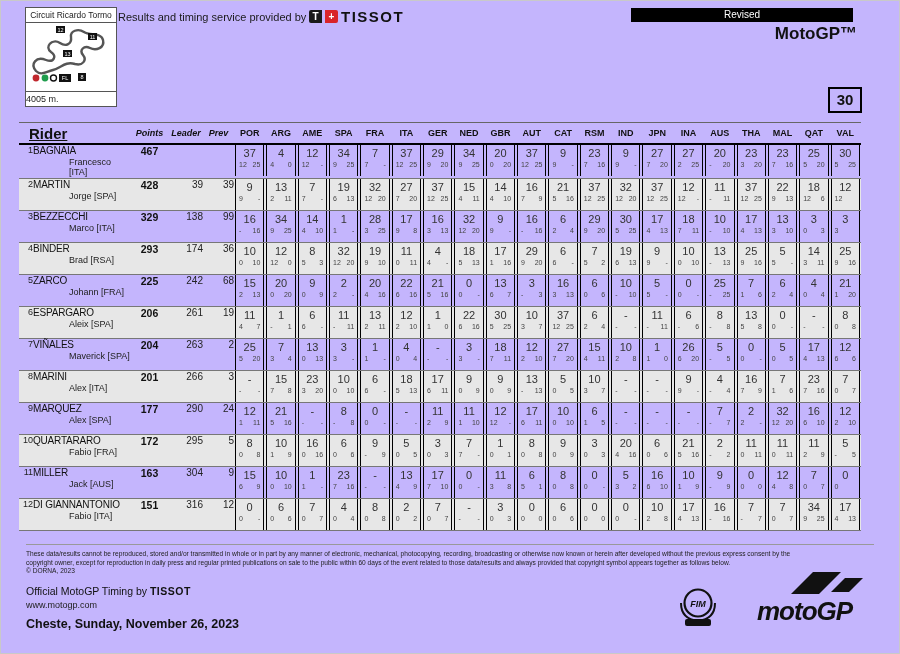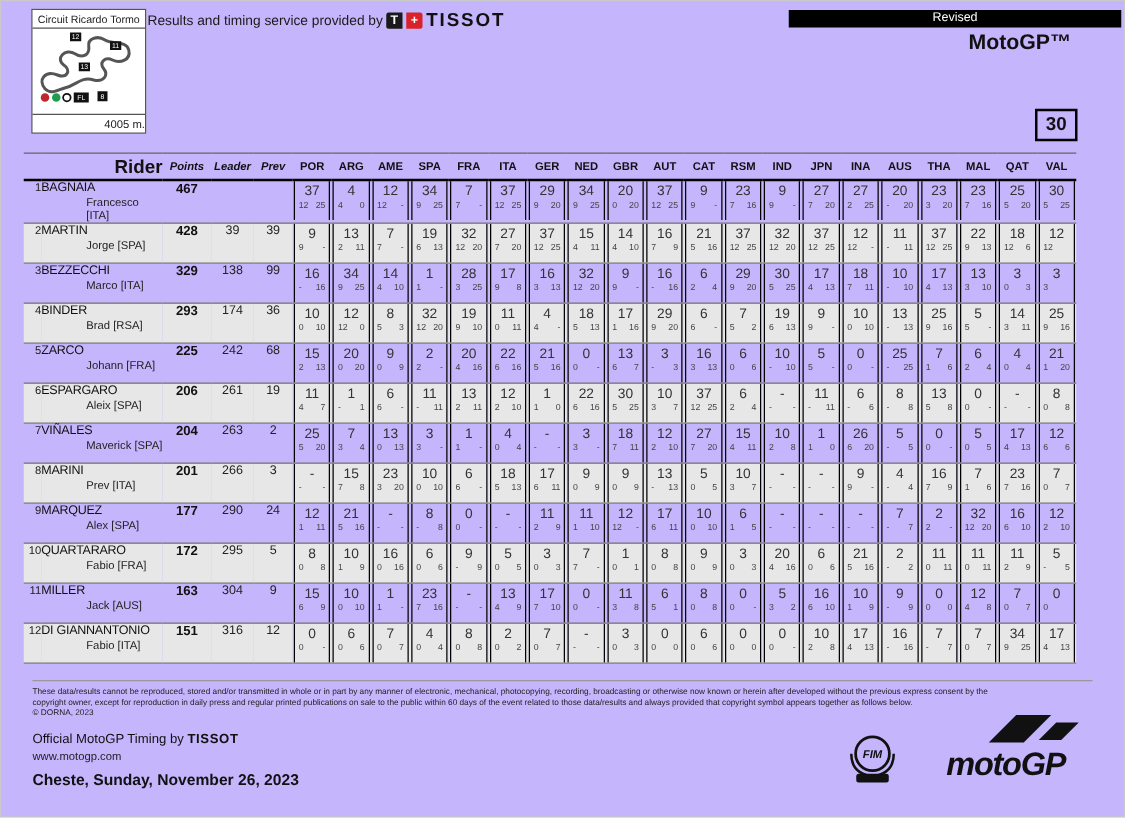--- a/index.html
+++ b/index.html
@@ -3,50 +3,50 @@
 <meta charset="utf-8">
 <style>
   html,body{margin:0;padding:0;background:#fff;}
   .page{position:relative;width:898px;height:652px;background:#c4b5fd;border:1px solid #c9c9c9;
         font-family:"Liberation Sans", sans-serif;color:#111;overflow:hidden;}
 
   
   .circuit-box{position:absolute;left:24px;top:6px;width:90px;height:98px;border:1px solid #555;background:#fff;}
   .circuit-title{border-bottom:1px solid #555;font-size:8.5px;text-align:center;padding:2px 0;color:#222;}
   .circuit-map{position:relative;height:70px;}
-  .circuit-length{position:absolute;bottom:0;left:0;right:0;border-top:1px solid #555;font-size:9px;text-align:right;padding:2px 0;color:#222;}
+  .circuit-length{position:absolute;bottom:0;left:0;right:0;border-top:1px solid #555;font-size:9px;text-align:left;padding:2px 0;color:#222;}
   .provided-by{position:absolute;left:117px;top:10px;font-size:11px;color:#1a1a1a;}
   .tissot-logo{position:absolute;left:308px;top:7px;display:flex;align-items:center;gap:3px;}
   .tm-t,.tm-plus{display:inline-block;width:13px;height:13px;font-size:10px;font-weight:bold;color:#fff;text-align:center;line-height:13px;}
   .tm-t{background:#1a1a1a;border-radius:2px 0 0 2px;}
   .tm-plus{background:var(--accent-red,#d9232a);border-radius:0 2px 2px 0;}
   .tm-word{font-size:15px;font-weight:bold;letter-spacing:1.5px;color:#111;}
   .event-title{position:absolute;left:117px;top:39px;font-size:15px;font-weight:bold;letter-spacing:.2px;}
   .report-title{position:absolute;left:117px;top:91px;font-size:15px;font-weight:bold;letter-spacing:.2px;}
-  .revised-bar{position:absolute;left:630px;top:7px;width:266px;height:14px;background:#000;color:#fff;
+  .revised-bar{position:absolute;left:630px;top:7px;width:222px;height:14px;background:#000;color:#fff;
                font-size:10px;text-align:center;line-height:14px;}
   .class-label{position:absolute;top:23px;right:42px;font-size:17px;font-weight:bold;}
   .laps-box{position:absolute;left:827px;top:86px;width:30px;height:22px;border:2px solid #000;
             font-size:15px;font-weight:bold;text-align:center;line-height:22px;}
 
   
   .results{position:absolute;left:18px;top:121px;width:842px;border-collapse:collapse;table-layout:fixed;}
   .results thead th{border-top:1px solid #666;border-bottom:2px solid #000;height:20px;vertical-align:middle;padding:0;}
-  .h-rider{font-size:15px;font-weight:bold;text-align:right;padding-left:10px !important;}
+  .h-rider{font-size:15px;font-weight:bold;text-align:left;padding-left:10px !important;text-decoration:underline;}
   .h-pts,.h-ldr,.h-prev{font-size:9px;font-weight:bold;font-style:italic;text-align:center;}
   .gp-h{font-size:9px;font-weight:bold;text-align:center;}
   .results tbody tr{border-bottom:1px solid #777;}
   .results tbody tr.alt td{background:#e7e7e7;}
   .results tbody td{height:31px;padding:0;vertical-align:top;}
   td.pos{font-size:9px;text-align:right;padding-top:3px;color:#222;}
   td.rider{padding:2px 0 0 4px;line-height:1.18;}
   .rn{font-weight:normal;font-size:10px;white-space:nowrap;letter-spacing:-.2px;}
   .rf{font-size:9px;color:#222;padding-left:36px;}
   td.points{font-weight:bold;font-size:10.5px;text-align:center;padding:2.5px 6px 0 0;margin-top:24px;}
-  td.leader,td.prev{font-size:10px;text-align:center;padding:3px 6px 0 0;color:#222;}
+  td.leader,td.prev{font-size:10px;text-align:right;padding:3px 6px 0 0;color:#222;}
   td.gp{padding:0;}
   .gpbox{height:31px;margin:0 1px;border-left:1px solid #000;border-right:1px solid #000;
          display:flex;flex-direction:column;}
   .gpt{font-size:11px;text-align:center;color:#333;padding-top:1.5px;line-height:1.15;}
   .gps{display:flex;justify-content:space-between;padding:0 3px;font-size:7px;color:#444;margin-top:1.5px;}
 
   
   .sep-rule{position:absolute;left:25px;right:25px;top:543px;border-top:1px solid #999;}
   .legal{position:absolute;left:25px;top:549px;width:848px;font-size:6.6px;line-height:1.3;color:#222;}
   .timing{position:absolute;left:25px;top:584px;font-size:10.5px;color:#111;}
@@ -1460,21 +1460,21 @@
                 <span>6</span>
                 <span>6</span>
               </div>
             </div>
           </td>
         </tr>
         <tr class="alt">
           <td class="pos">8</td>
           <td class="rider">
             <div class="rn">MARINI</div>
-            <div class="rf">Prev [ITA]</div>
+            <div class="rf">Alex [ITA]</div>
           </td>
           <td class="points">201</td>
           <td class="leader">266</td>
           <td class="prev">3</td>
           <td class="gp">
             <div class="gpbox">
               <div class="gpt">-</div>
               <div class="gps">
                 <span>-</span>
                 <span>-</span>

